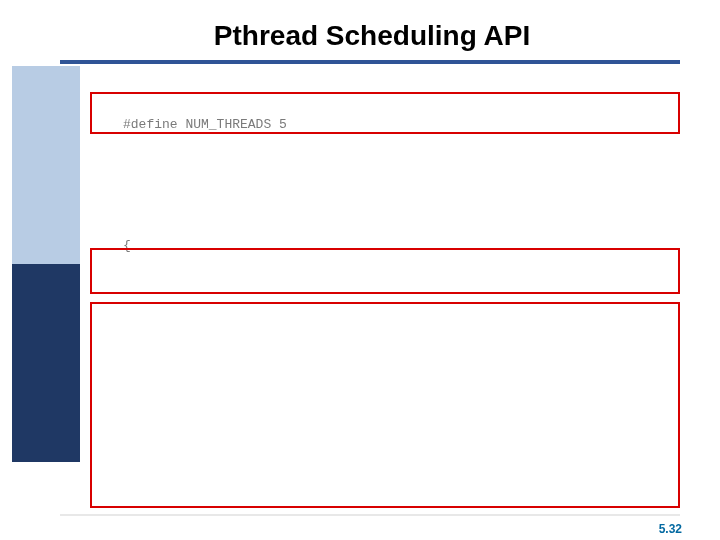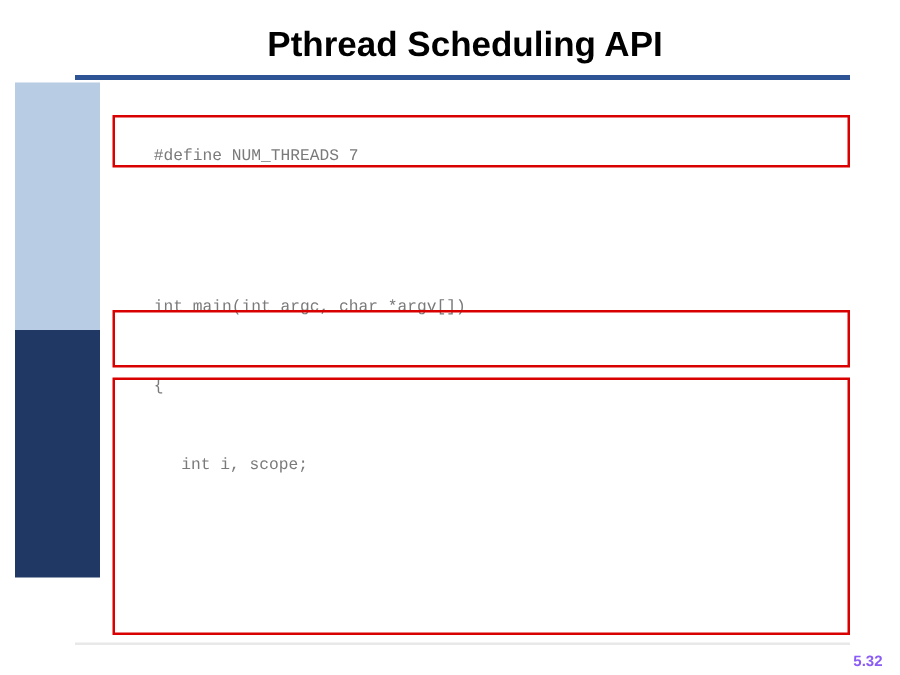--- a/index.html
+++ b/index.html
@@ -59,25 +59,25 @@
   .indent1 { padding-left: 22px; }
   .spacer { display: block; height: 14px; }
   .hl-box {
     position: absolute;
     border: 2px solid #d80000;
     background: transparent;
     pointer-events: none;
   }
   .page-num {
     position: absolute;
-    right: 20px;
+    right: 44px;
     bottom: 10px;
     font-size: 12px;
     font-weight: 700;
-    color: #8b5cf6;
+    color: #0369a1;
   }
   .bottom-line {
     position: absolute;
     left: 48px;
     bottom: 30px;
     width: 620px;
     height: 2px;
     background: #e8e8e8;
   }
 </style>
@@ -86,25 +86,23 @@
 
 <div class="slide">
 
   <div class="sidebar-top"></div>
   <div class="sidebar-bottom"></div>
 
   <div class="title">Pthread Scheduling API</div>
   <div class="title-underline"></div>
 
   <div class="code-area">
-    <span class="code-line">#define NUM_THREADS 7</span>
+    <span class="code-line">#define NUM_THREADS 5</span>
     <span class="spacer"></span>
-    <span class="code-line">int main(int argc, char *argv[])</span>
     <span class="code-line">{</span>
-    <span class="code-line indent1">int i, scope;</span>
     
     
     
     
     
     
     
     
     
     

